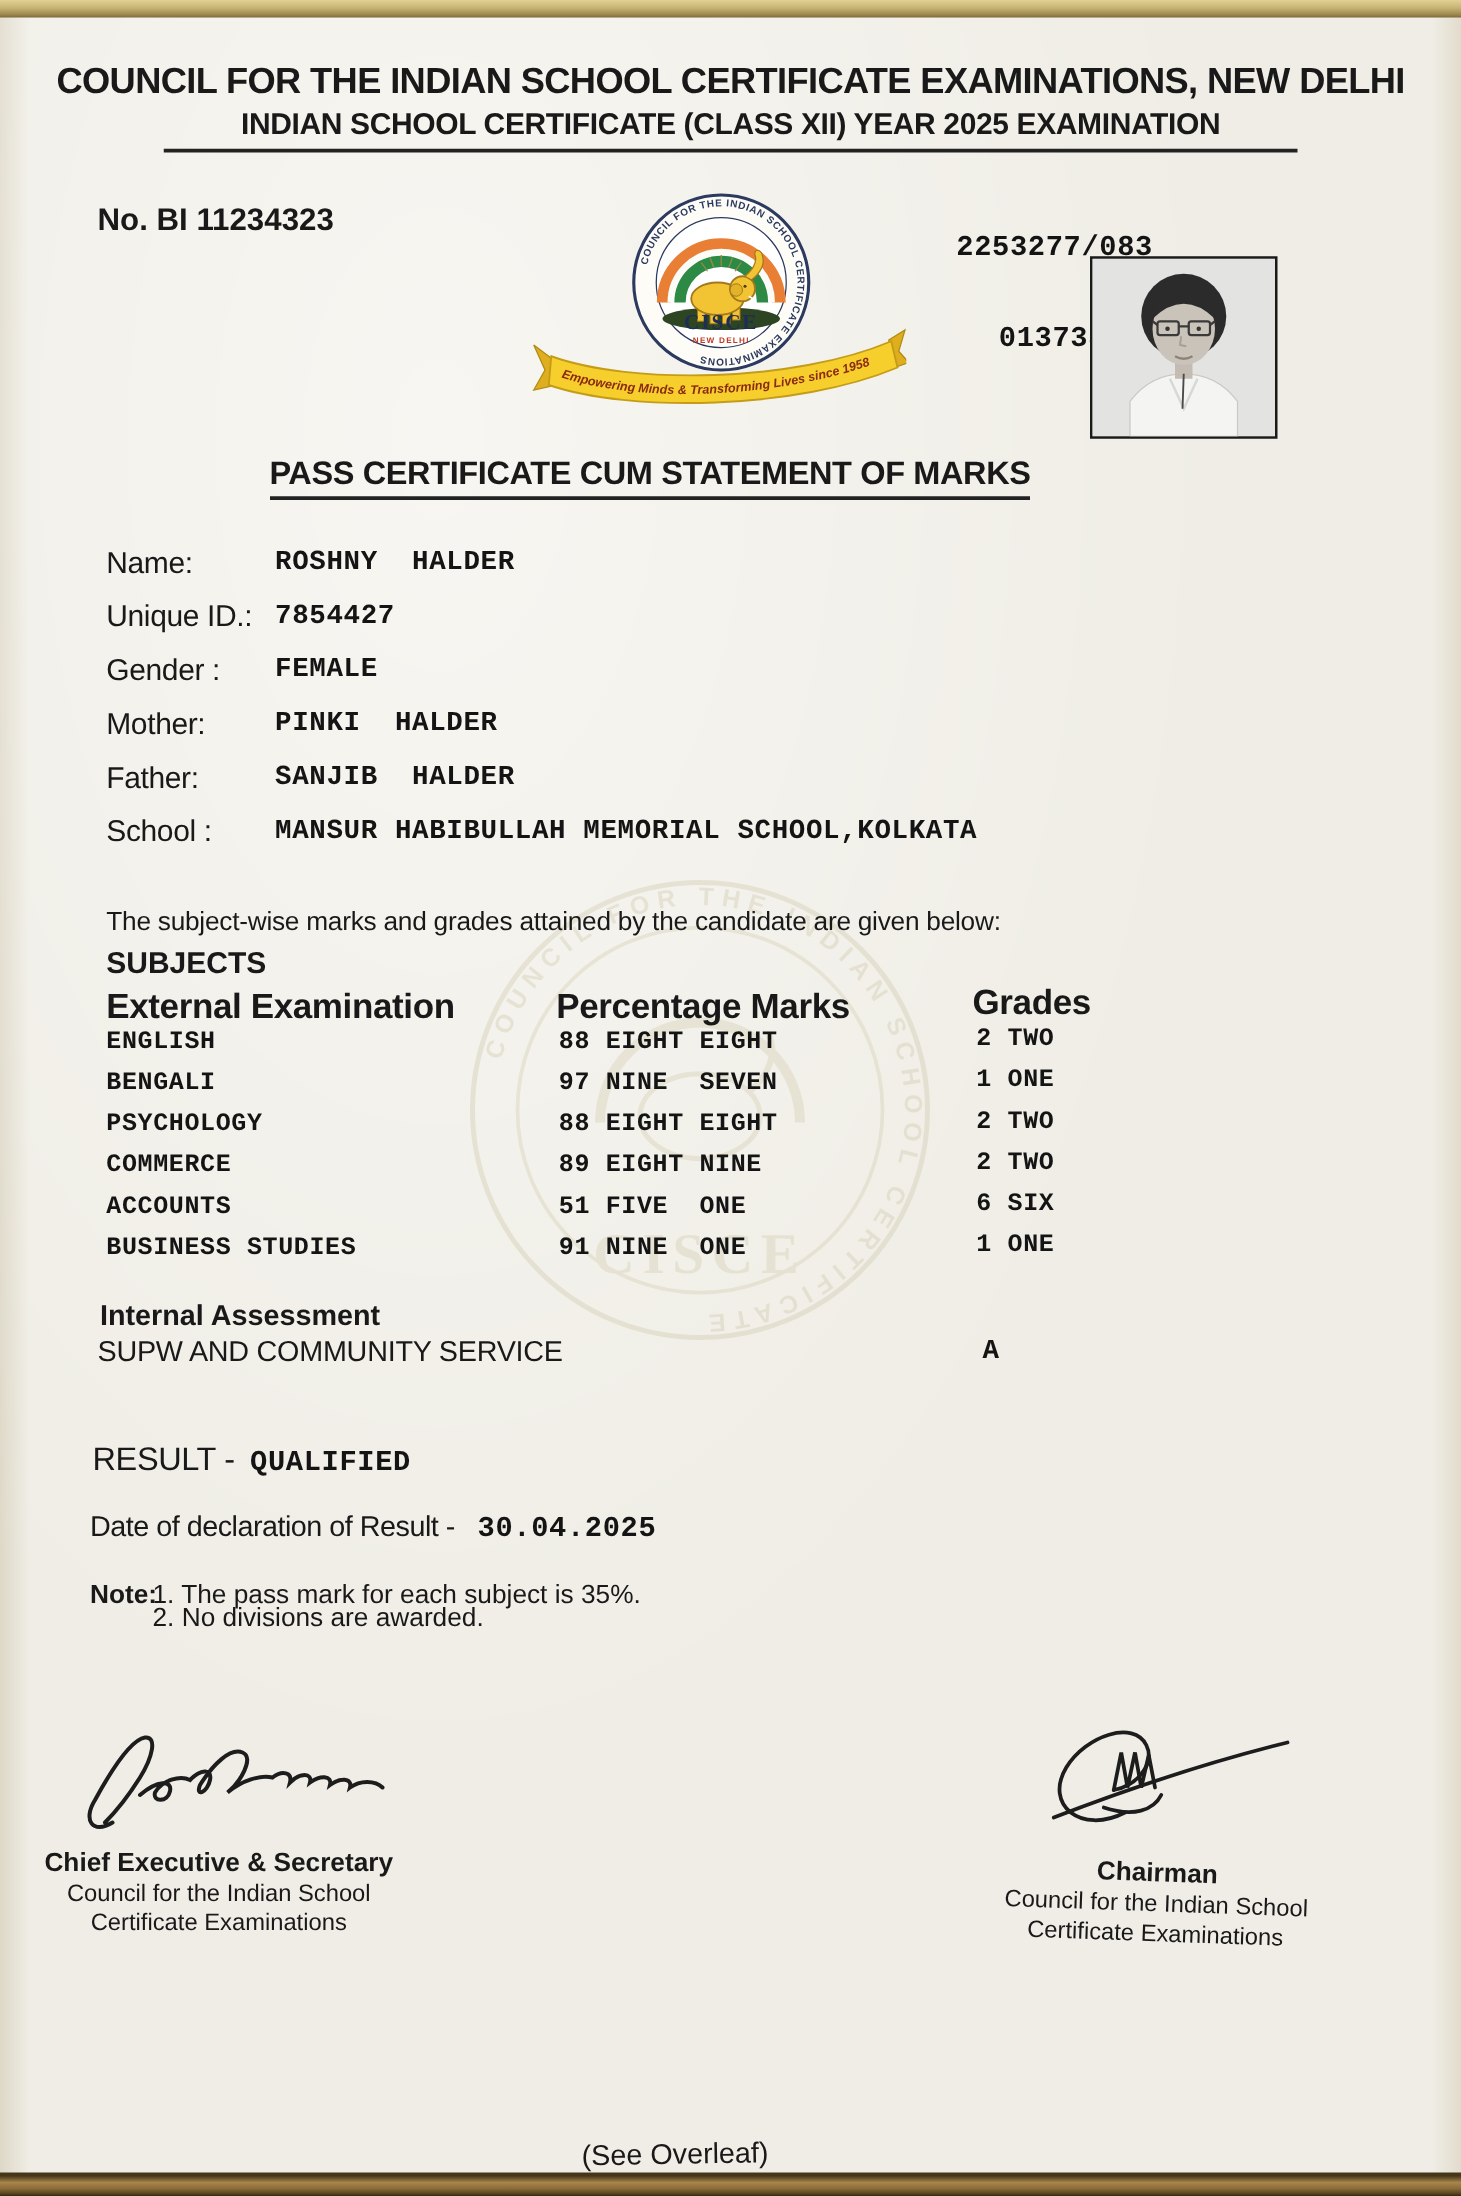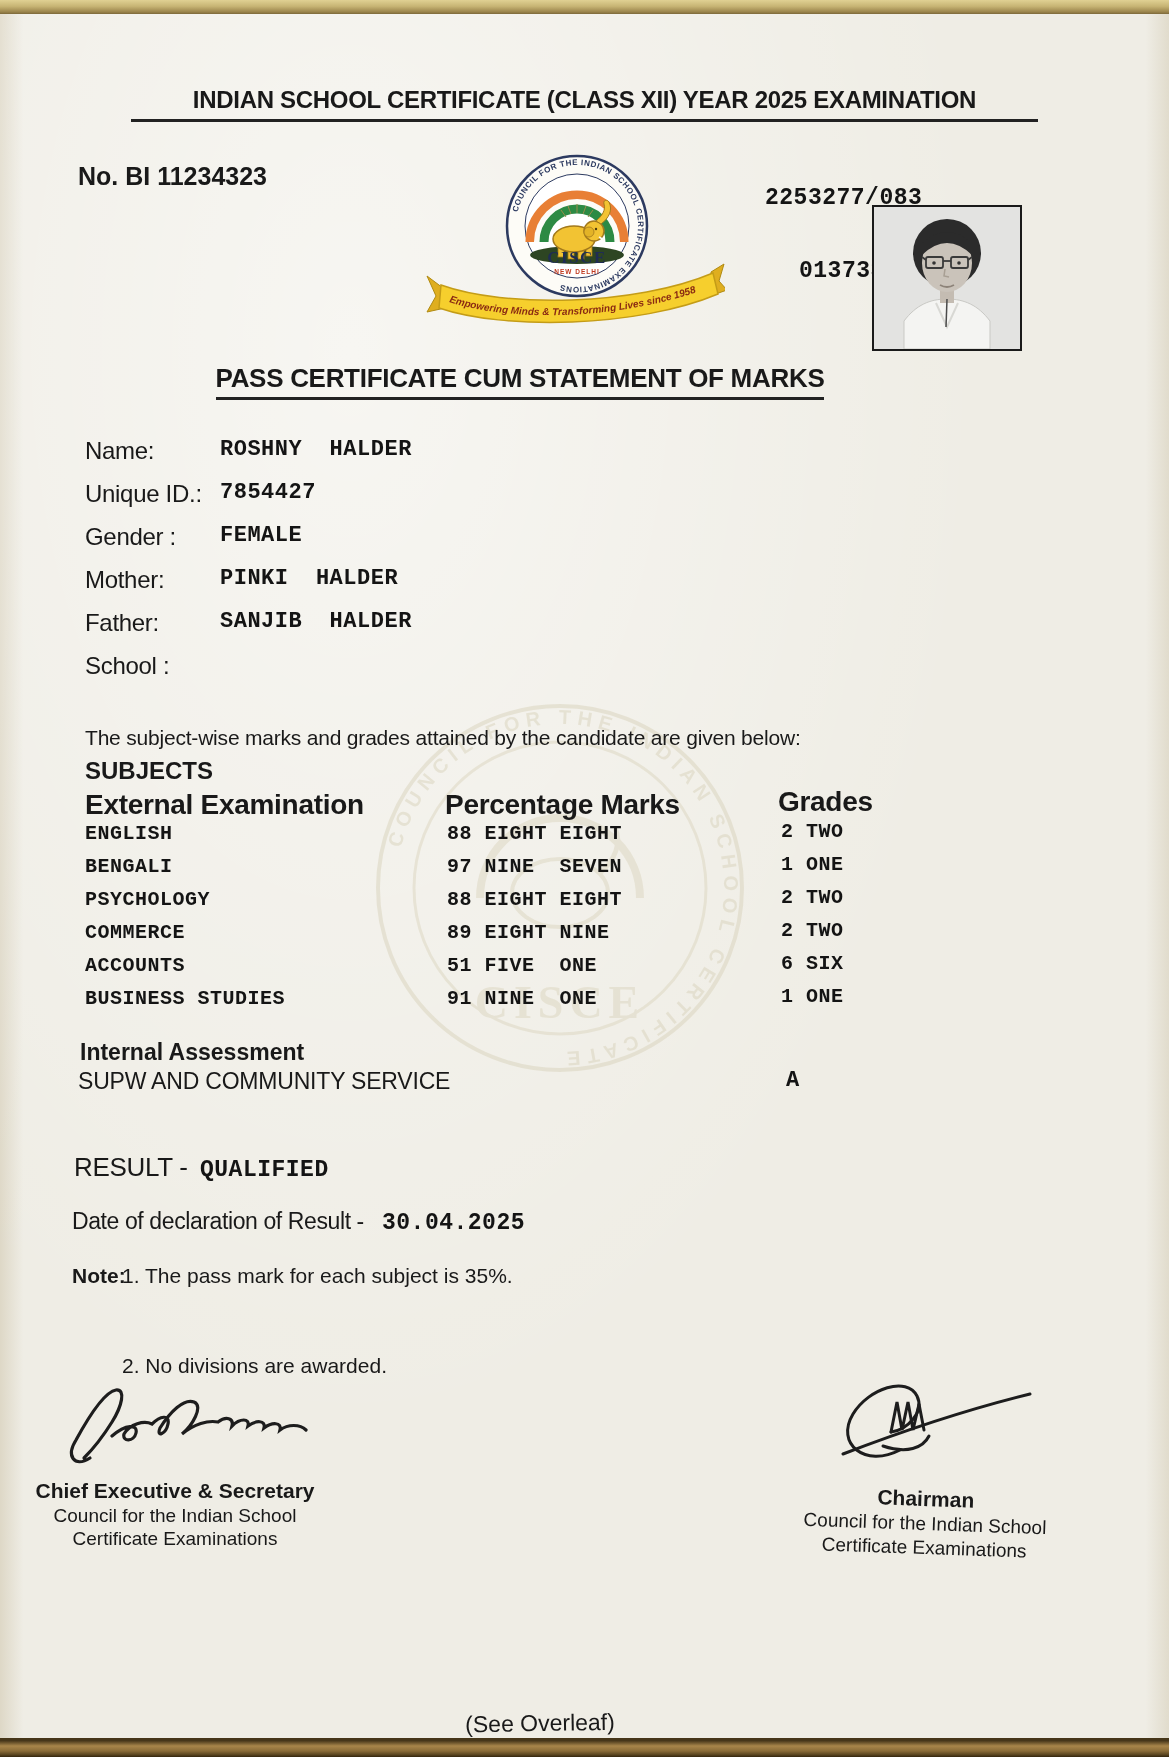--- a/index.html
+++ b/index.html
@@ -35,21 +35,21 @@
   .cell{font-size:20px;}
   .ia-title{left:80px;top:1039px;font-size:23px;}
   .ia-item{left:78px;top:1068px;font-size:23px;letter-spacing:-0.2px;}
   .ia-grade{left:786px;top:1068px;font-size:22px;}
   .result-label{left:74px;top:1152px;font-size:26px;letter-spacing:-0.3px;}
   .result-value{left:200px;top:1157px;font-size:23px;}
   .decl-label{left:72px;top:1208px;font-size:23px;letter-spacing:-0.4px;}
   .decl-value{left:382px;top:1210px;font-size:23px;}
   .note-label{left:72px;top:1264px;font-size:21px;}
   .note-item1{left:122px;top:1264px;font-size:21px;}
-  .note-item2{left:122px;top:1354px;font-size:21px;}
+  .note-item2{left:122px;top:1283px;font-size:21px;}
   .sig-left-block{left:20px;top:1478px;width:310px;line-height:1.22;}
   .sig-left-title{font-size:21px;}
   .sig-org{font-size:19px;}
   .sig-right-block{left:745px;top:1486px;width:360px;line-height:1.25;transform:rotate(2deg);}
   .sig-right-title{font-size:21px;}
   .footer{left:400px;top:1710px;width:280px;font-size:23px;transform:rotate(-1deg);}
   .wm{opacity:.5;pointer-events:none;}
   svg text{font-family:"Liberation Sans",sans-serif;}
   .serif{font-family:"Liberation Serif",serif;}
 </style>
@@ -68,20 +68,21 @@
       <textPath href="#wmring" xlink:href="#wmring" startOffset="40">COUNCIL FOR THE INDIAN SCHOOL CERTIFICATE</textPath>
     </text>
     <path d="M120,210 A80,80 0 0 1 280,210" fill="none" stroke="#dcd6c0" stroke-width="8"></path>
     <ellipse cx="200" cy="205" rx="48" ry="34" fill="none" stroke="#dcd6c0" stroke-width="4"></ellipse>
     <path d="M240,185 C255,172 262,155 255,140" fill="none" stroke="#dcd6c0" stroke-width="5"></path>
     <text x="200" y="330" text-anchor="middle" class="serif" font-size="46" font-weight="bold" fill="#dbd5bf" letter-spacing="6">CISCE</text>
   </svg>
 
   <div class="abs" id="top-strip"></div>
 
+  <div class="abs hdr1 sans b center">COUNCIL FOR THE INDIAN SCHOOL CERTIFICATE EXAMINATIONS, NEW DELHI</div>
   <div class="abs hdr2wrap center">
     <span class="hdr2 sans b">INDIAN SCHOOL CERTIFICATE (CLASS XII) YEAR 2025 EXAMINATION</span>
   </div>
 
   <div class="abs certno sans b">No. BI 11234323</div>
 
   <div class="abs rollblk mono">
     <div>2253277/083</div>
     <div class="roll2">013733</div>
   </div>
@@ -175,20 +176,21 @@
   <div class="abs flabel sans" style="left:85px;top:523px;">Gender :</div>
   <div class="abs fvalue mono" style="left:220px;top:523px;">FEMALE</div>
 
   <div class="abs flabel sans" style="left:85px;top:566px;">Mother:</div>
   <div class="abs fvalue mono" style="left:220px;top:566px;">PINKI  HALDER</div>
 
   <div class="abs flabel sans" style="left:85px;top:609px;">Father:</div>
   <div class="abs fvalue mono" style="left:220px;top:609px;">SANJIB  HALDER</div>
 
   <div class="abs flabel sans" style="left:85px;top:652px;text-align:center;">School :</div>
+  <div class="abs fvalue mono" style="left:220px;top:652px;">MANSUR HABIBULLAH MEMORIAL SCHOOL,KOLKATA</div>
 
   <div class="abs intro sans">The subject-wise marks and grades attained by the candidate are given below:</div>
 
   <div class="abs subjects-h sans b">SUBJECTS</div>
   <div class="abs col-h sans b" style="left:85px;top:789px;">External Examination</div>
   <div class="abs col-h sans b" style="left:445px;top:789px;">Percentage Marks</div>
   <div class="abs col-h sans b" style="left:778px;top:786px;">Grades</div>
 
   <div class="abs cell mono" style="left:85px;top:822px;">ENGLISH</div>
   <div class="abs cell mono" style="left:447px;top:822px;">88 EIGHT EIGHT</div>

